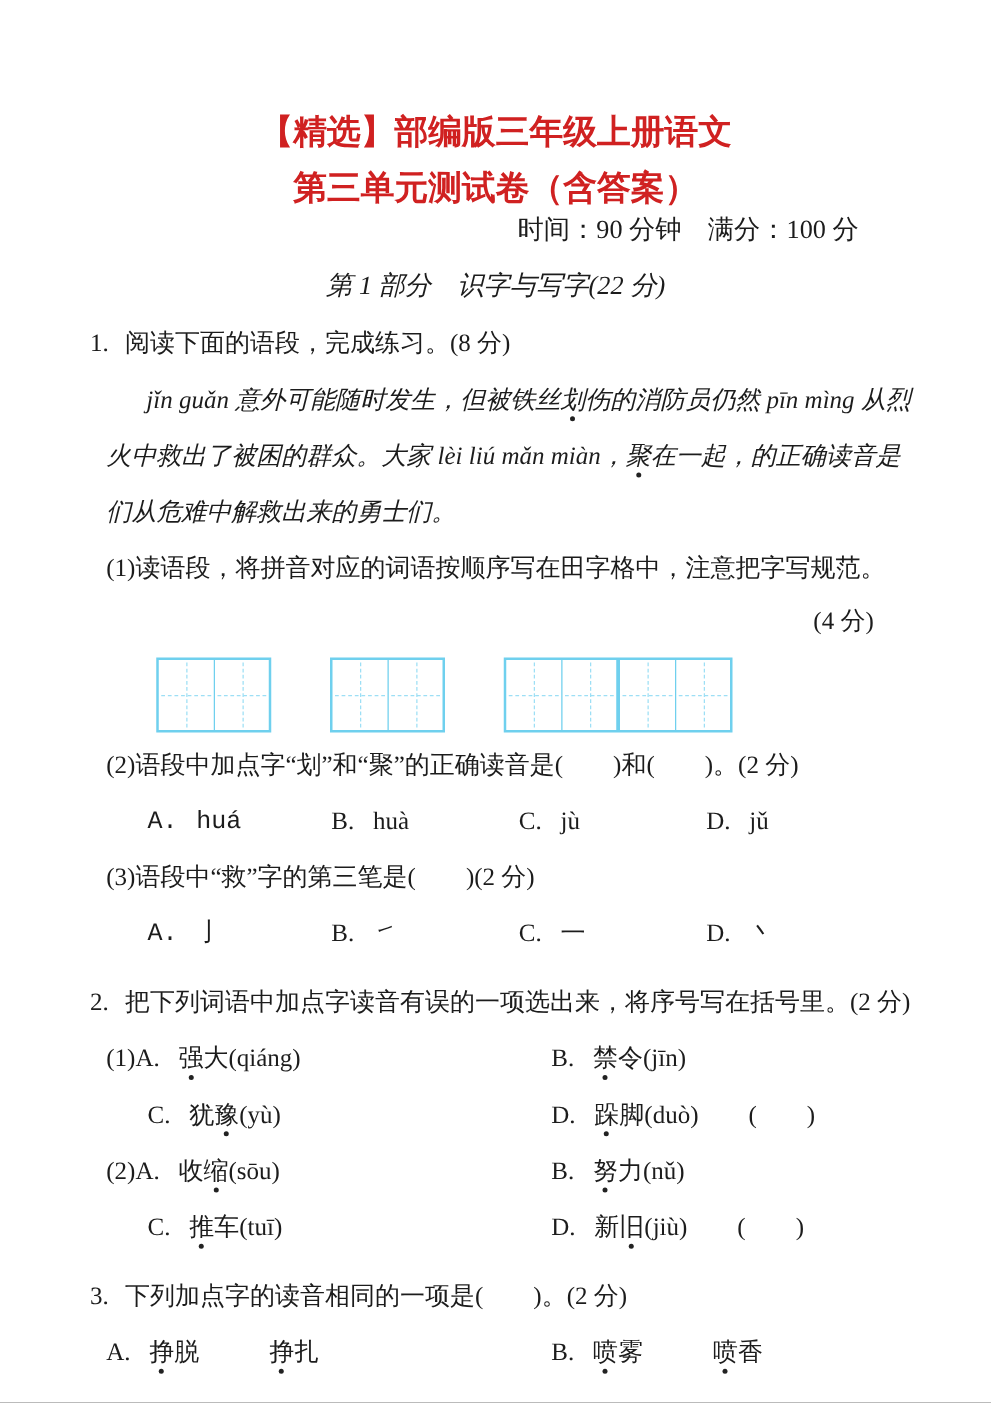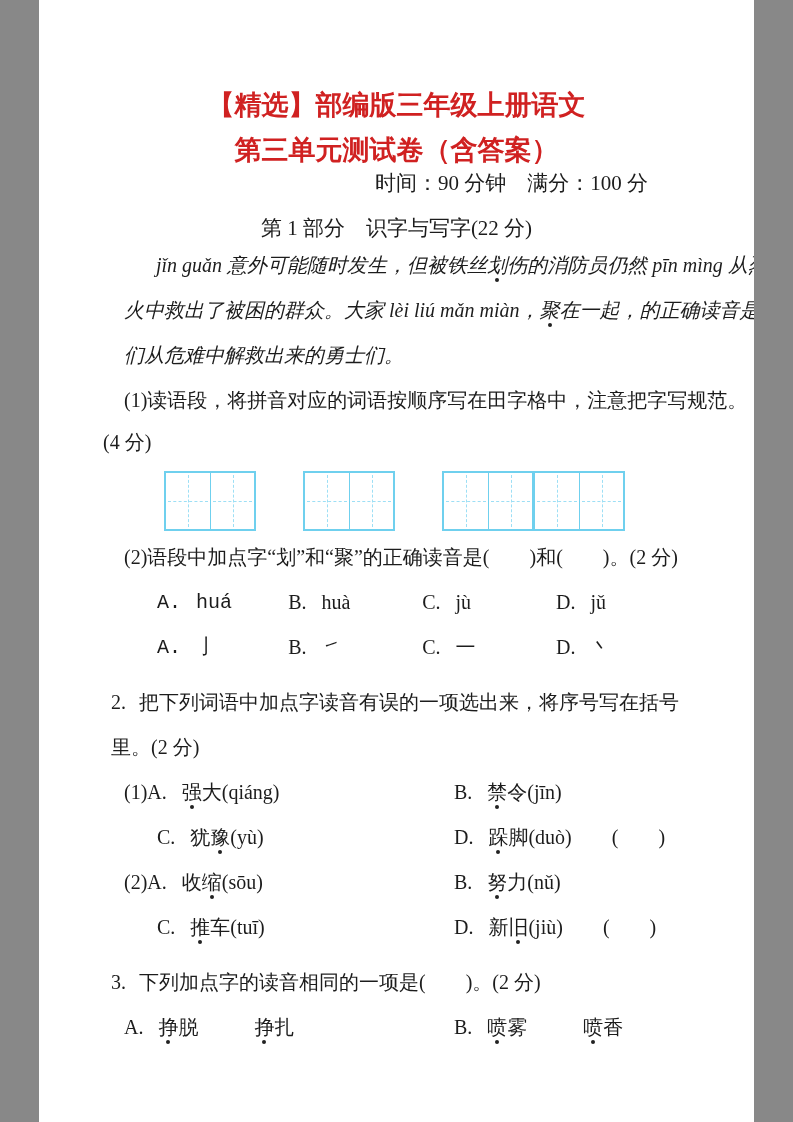--- a/index.html
+++ b/index.html
@@ -4,52 +4,52 @@
 <style>
   :root{
     --red:#d02121;
     --gb:#6fd0ee;        
     --gb-dash:#9ddff5;   
     --ink:#1c1c1c;
   }
   *{margin:0;padding:0;box-sizing:border-box;}
   html,body{background:#888;}
   .page{
-    width:715px;height:1122px;background:#ffffff;margin:0 auto;
+    width:793px;height:1122px;background:#ffffff;margin:0 auto;
     position:relative;overflow:hidden;
     padding:88px 64px 0 64px;
     font-family:"Liberation Serif","DejaVu Serif",serif;
     color:var(--ink);font-size:20px;
   }
   .title{ text-align:center;color:var(--red);font-weight:bold;font-size:27px;line-height:35px;}
   .title2{margin-top:10px;}
   .meta{ text-align:right;padding-right:42px;font-size:21px;line-height:30px;}
-  .section-header{ text-align:center;font-size:21px;line-height:30px;margin-top:15px;}
+  .section-header{ text-align:center;font-size:21px;line-height:30px;margin-top:15px;font-style:italic;}
   .line{line-height:45px;}
   .q-stem{padding-left:8px;margin-top:10px;}
   .q-num{margin-right:13px;}
   .para-line{padding-left:21px;white-space:nowrap;font-style:italic;}
   .para-indent{padding-left:53px;}
   .sub-stem{padding-left:21px;white-space:nowrap;}
-  .score-line{text-align:left;padding-right:30px;line-height:38px;}
+  .score-line{text-align:right;padding-right:30px;line-height:38px;}
   
   .tzg-row{display:flex;margin:10px 0 4px 61px;}
   .tzg-group{display:flex;border:2px solid var(--gb);margin-right:47px;background:#fff;}
   .tzg-sub{display:flex;}
   .tzg-sub + .tzg-sub{border-left:3px solid var(--gb);}
   .tzg-cell{width:44px;height:56px;position:relative;}
   .tzg-cell + .tzg-cell{border-left:1px solid var(--gb);}
   .tzg-cell::before{content:"";position:absolute;left:50%;top:2px;bottom:2px;border-left:1px dashed var(--gb-dash);}
   .tzg-cell::after{content:"";position:absolute;top:50%;left:2px;right:2px;border-top:1px dashed var(--gb-dash);}
   
   .opt-row{display:flex;padding-left:54px;}
   .opt{width:150px;white-space:nowrap;}
   .opt:first-child{width:147px;font-family:Liberation Mono, monospace;}
   .opt-label{margin-right:15px;}
-  .q2-row{display:flex;padding-left:21px;white-space:nowrap;}
+  .q2-row{display:flex;padding-left:21px;white-space:nowrap;gap:26px;}
   .row-c{padding-left:54px;}
   .left-pair{display:inline-block;width:330px;}
   .row-c .left-pair{width:297px;}
   .answer{margin-left:40px;}
   .w2{margin-left:56px;}
   
   .dot-under{position:relative;display:inline-block;line-height:1;}
   .dot-under::after{
     content:"";position:absolute;left:50%;bottom:-7px;transform:translateX(-50%);
     width:4px;height:4px;border-radius:50%;background:#222;
@@ -60,20 +60,23 @@
 
 <div class="page">
 
   <div class="title">【精选】部编版三年级上册语文</div>
   <div class="title title2">第三单元测试卷（含答案）</div>
 
   <div class="meta">时间：90 分钟　满分：100 分</div>
 
   <div class="section-header">第 1 部分　识字与写字(22 分)</div>
 
+  <div class="q-stem line">
+    <span class="q-num">1.</span><span>阅读下面的语段，完成练习。(8 分)</span>
+  </div>
 
   <div class="para-line para-indent line">
     <span>jǐn guǎn 意外可能随时发生，但被铁丝</span><span class="dot-under">划</span><span>伤的消防员仍然 pīn mìng 从烈</span>
   </div>
   <div class="para-line line">
     <span>火中救出了被困的群众。大家 lèi liú mǎn miàn，</span><span class="dot-under">聚</span><span>在一起，的正确读音是</span>
   </div>
   <div class="para-line line">
     <span>们从危难中解救出来的勇士们。</span>
   </div>
@@ -104,20 +107,21 @@
 
   <div class="sub-stem line">(2)语段中加点字“划”和“聚”的正确读音是(　　)和(　　)。(2 分)</div>
 
   <div class="opt-row line">
     <span class="opt"><span class="opt-label">A.</span><span>huá</span></span>
     <span class="opt"><span class="opt-label">B.</span><span>huà</span></span>
     <span class="opt"><span class="opt-label">C.</span><span>jù</span></span>
     <span class="opt"><span class="opt-label">D.</span><span>jǔ</span></span>
   </div>
 
+  <div class="sub-stem line">(3)语段中“救”字的第三笔是(　　)(2 分)</div>
 
   <div class="opt-row line">
     <span class="opt"><span class="opt-label">A.</span><span>亅</span></span>
     <span class="opt"><span class="opt-label">B.</span><span>㇀</span></span>
     <span class="opt"><span class="opt-label">C.</span><span>一</span></span>
     <span class="opt"><span class="opt-label">D.</span><span>丶</span></span>
   </div>
 
   <div class="q-stem line">
     <span class="q-num">2.</span><span>把下列词语中加点字读音有误的一项选出来，将序号写在括号里。(2 分)</span>

